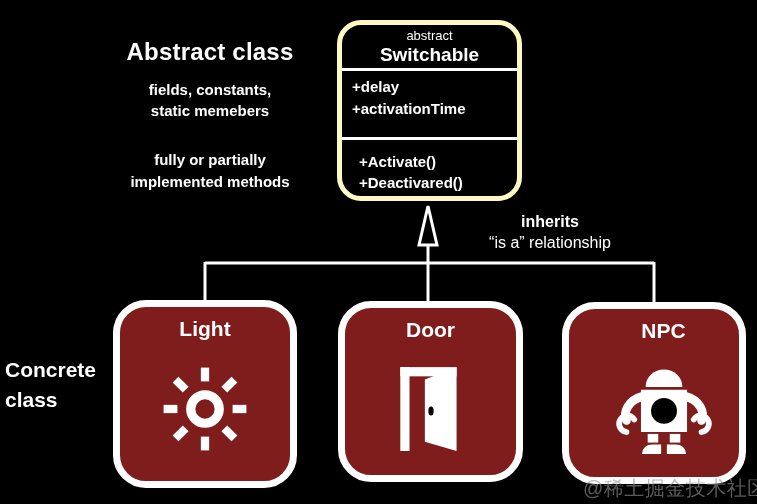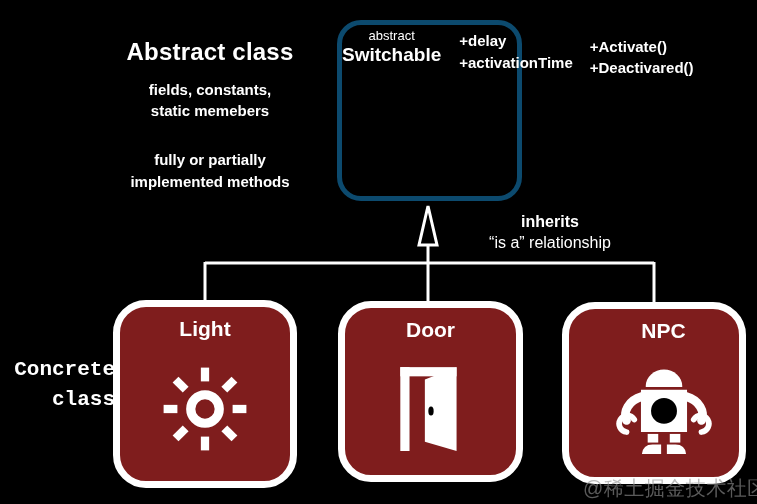--- a/index.html
+++ b/index.html
@@ -9,34 +9,34 @@
     background:#000000;
     overflow:hidden;
     font-family:"Liberation Sans","DejaVu Sans",sans-serif;
     color:#ffffff;
   }
   
   .ann{position:absolute;text-align:center;color:#fff;}
   .ann-abstract-label{left:100px;top:38px;width:220px;font-size:24px;font-weight:bold;letter-spacing:.2px;}
   .ann-note1{left:100px;top:79px;width:220px;font-size:15px;font-weight:600;line-height:21px;}
   .ann-note2{left:95px;top:149px;width:230px;font-size:15px;font-weight:600;line-height:22px;}
-  .ann-concrete{left:5px;top:355px;width:110px;text-align:right;font-size:21px;font-weight:bold;line-height:30px;font-family:Liberation Mono, monospace;}
+  .ann-concrete{left:5px;top:355px;width:110px;text-align:left;font-size:21px;font-weight:bold;line-height:30px;}
   .ann-inherits{left:460px;top:213px;width:180px;font-size:16px;font-weight:bold;}
   .ann-isa{left:450px;top:234px;width:200px;font-size:16px;font-weight:400;}
   
   .uml-box{
     position:absolute;left:337px;top:20px;width:185px;height:181px;
-    box-sizing:border-box;border:5px solid #0c4a6e;border-radius:24px;
-    background:#000;display:flex;flex-direction:row;
+    box-sizing:border-box;border:5px solid #fef9c3;border-radius:24px;
+    background:#000;display:flex;flex-direction:column;
   }
   .uml-header{height:43px;display:flex;flex-direction:column;align-items:center;justify-content:flex-start;padding-top:3px;box-sizing:border-box;}
   .uml-stereotype{font-size:13px;font-weight:400;line-height:16px;}
   .uml-name{font-size:19px;font-weight:bold;line-height:22px;text-align:right;}
   .uml-divider{height:0;border-top:3px solid #fff;}
-  .uml-fields{height:66px;box-sizing:border-box;padding:5px 0 0 18px;font-size:15px;font-weight:bold;line-height:22px;}
+  .uml-fields{height:66px;box-sizing:border-box;padding:5px 0 0 10px;font-size:15px;font-weight:bold;line-height:22px;}
   .uml-methods{flex:1;box-sizing:border-box;padding:11px 0 0 17px;font-size:15px;font-weight:bold;line-height:21px;}
   
   .connector{position:absolute;left:0;top:0;width:757px;height:504px;}
   
   .concrete-box{
     position:absolute;box-sizing:border-box;
     border:7px solid #fff;border-radius:33px;background:#7f1d1d;
     display:flex;flex-direction:column;align-items:center;
   }
   .box-light{left:113px;top:300px;width:184px;height:188px;}

